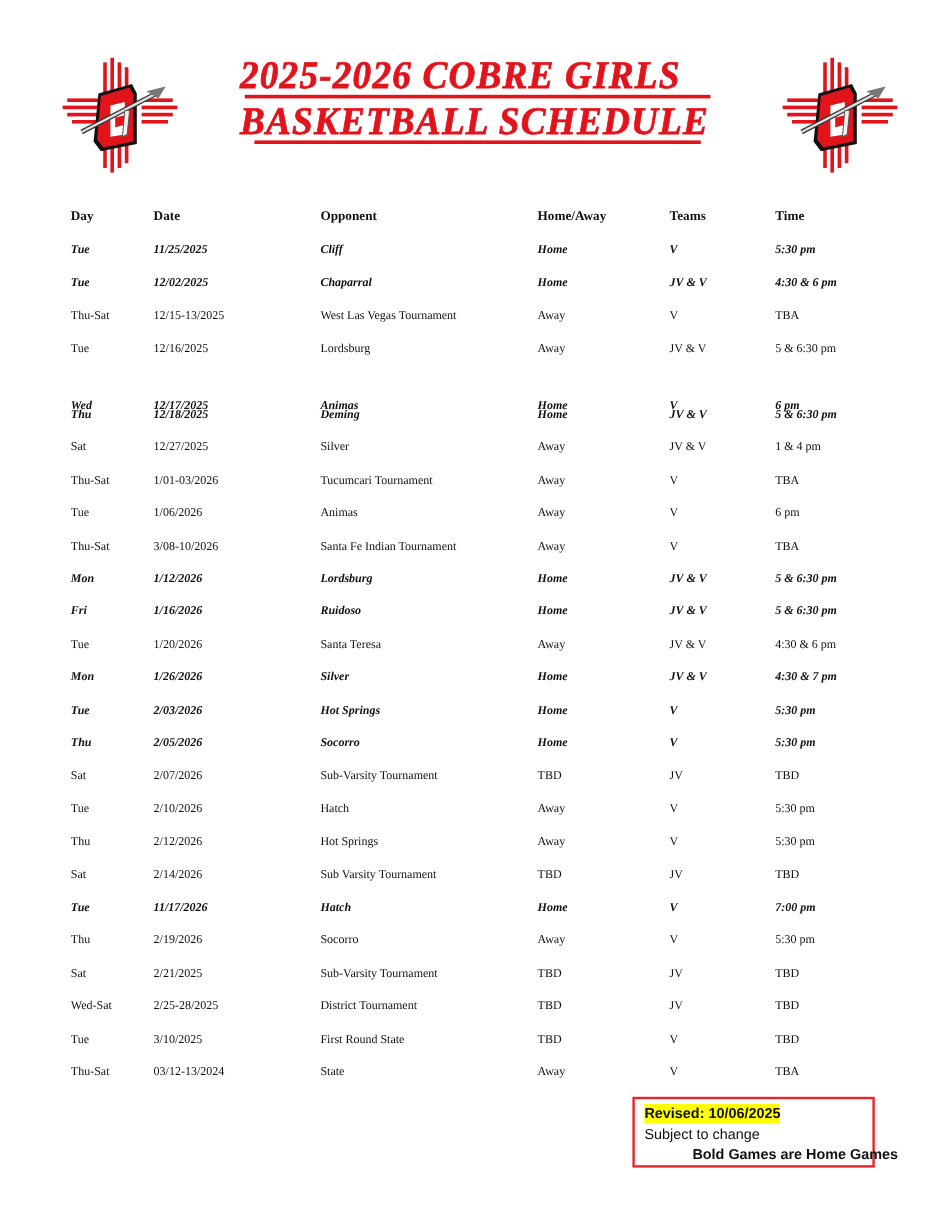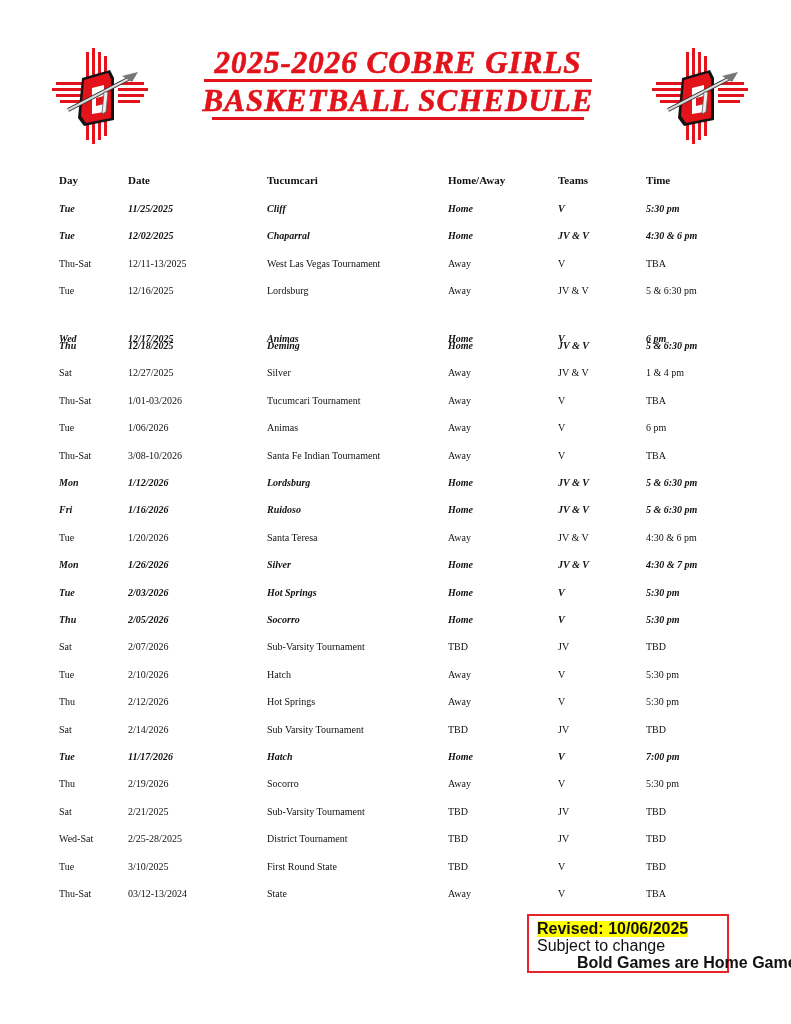--- a/index.html
+++ b/index.html
@@ -2,21 +2,21 @@
 <html><head>
 <meta charset="utf-8">
 <style>
   html, body { margin: 0; padding: 0; background: #ffffff; }
   body { width: 791px; height: 1024px; position: relative; overflow: hidden; font-family: "Liberation Serif", serif; color: #111; }
 
   .logo { position: absolute; width: 96px; height: 96px; }
   .logo.left { left: 52px; top: 48px; }
   .logo.right { left: 652px; top: 48px; }
 
-  .title-wrap { position: absolute; left: 200px; top: 48px; width: 396px; text-align: center; }
+  .title-wrap { position: absolute; left: 200px; top: 48px; width: 396px; }
   .title-line {
     font-family: "Liberation Serif", serif;
     font-weight: 900; font-style: italic;
     color: var(--title-red, #e3131b);
     font-size: 31px; letter-spacing: 1px;
     line-height: 30px;
     transform: scaleY(1.05);
     -webkit-text-stroke: 0.6px #e3131b;
     white-space: nowrap;
   }
@@ -33,21 +33,21 @@
   .c-ha { left: 448px; }
   .c-teams { left: 558px; }
   .c-time { left: 646px; }
 
   .header-row { font-weight: bold; font-size: 11px; text-decoration: underline; text-decoration-thickness: 2px; text-underline-offset: 2px; }
   .row.home { font-weight: bold; font-style: italic; }
 
   .note-box {
     position: absolute; left: 527px; top: 914px; width: 202px; height: 59px;
     border: 2px solid #e8232a; box-sizing: border-box;
-    font-family: "Liberation Sans", sans-serif; font-size: 16px; line-height: 17px;
+    font-family: "Liberation Sans", sans-serif; font-size: 12px; line-height: 17px;
     padding: 4px 0 0 8px; color: #111;
   }
   .note-box .revised { background: #ffff00; font-weight: bold; display: inline-block; line-height: 16px; }
   .note-box .bold { font-weight: bold; padding-left: 40px; }
   .note-box div { white-space: nowrap; }
 </style>
 </head>
 <body>
 
 <div class="logo left">
@@ -119,21 +119,21 @@
   <div class="title-line">2025-2026  COBRE  GIRLS</div>
   <div class="title-rule r1"></div>
   <div class="title-line">BASKETBALL  SCHEDULE</div>
   <div class="title-rule r2"></div>
 </div>
 
 <div class="schedule">
   <div class="row header-row" style="top:170px">
     <span class="c-day">Day</span>
     <span class="c-date">Date</span>
-    <span class="c-opp">Tucumcari</span>
+    <span class="c-opp">Opponent</span>
     <span class="c-ha">Home/Away</span>
     <span class="c-teams">Teams</span>
     <span class="c-time">Time</span>
   </div>
   <div id="rows-container">
       <div class="row home" style="top: 199px;">
         <span class="c-day">Tue</span>
         <span class="c-date">11/25/2025</span>
         <span class="c-opp">Cliff</span>
         <span class="c-ha">Home</span>
@@ -143,21 +143,21 @@
       <div class="row home" style="top: 226.4px;">
         <span class="c-day">Tue</span>
         <span class="c-date">12/02/2025</span>
         <span class="c-opp">Chaparral</span>
         <span class="c-ha">Home</span>
         <span class="c-teams">JV &amp; V</span>
         <span class="c-time">4:30 &amp; 6 pm</span>
       </div>
       <div class="row" style="top: 253.8px;">
         <span class="c-day">Thu-Sat</span>
-        <span class="c-date">12/11-13/2025</span>
+        <span class="c-date">12/15-13/2025</span>
         <span class="c-opp">West Las Vegas Tournament</span>
         <span class="c-ha">Away</span>
         <span class="c-teams">V</span>
         <span class="c-time">TBA</span>
       </div>
       <div class="row" style="top: 281.2px;">
         <span class="c-day">Tue</span>
         <span class="c-date">12/16/2025</span>
         <span class="c-opp">Lordsburg</span>
         <span class="c-ha">Away</span>

